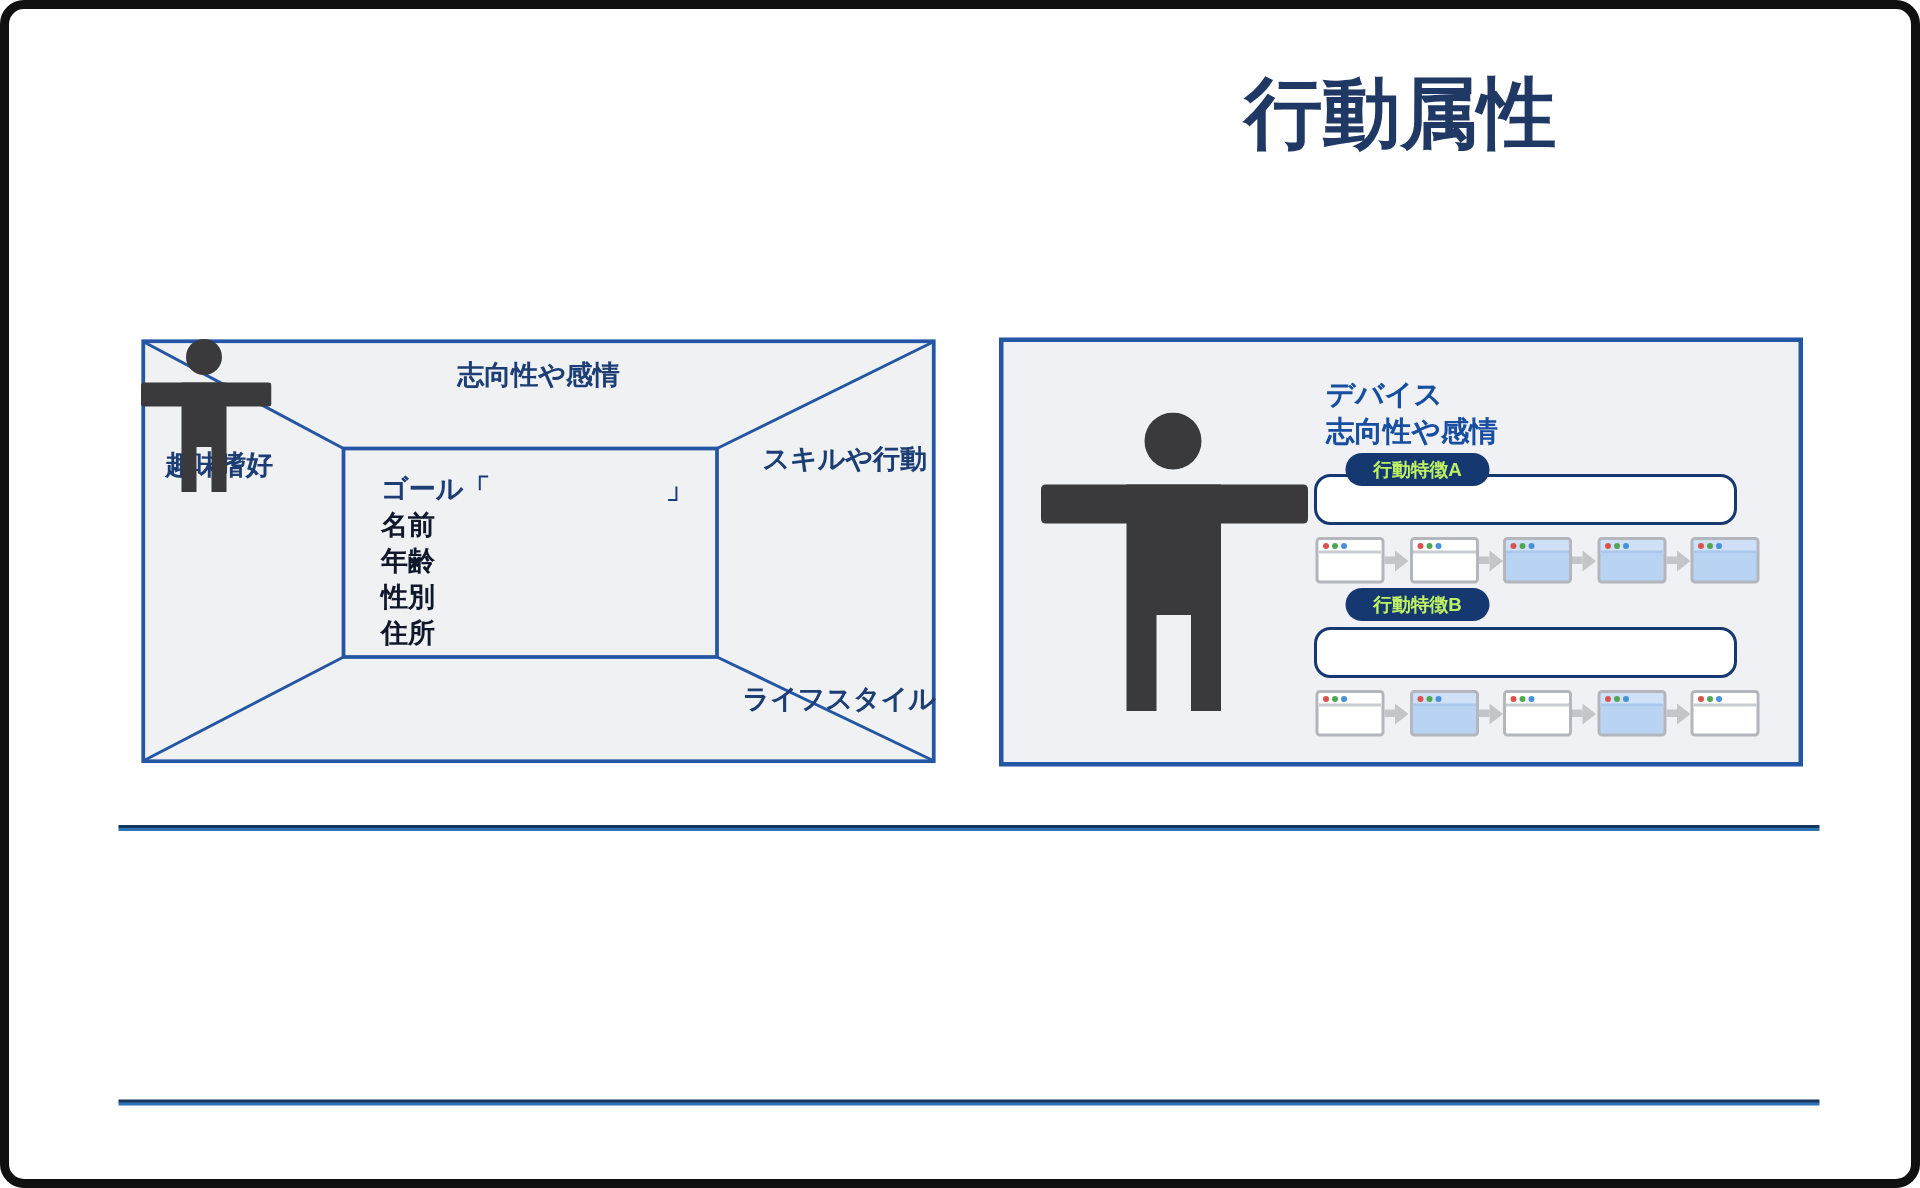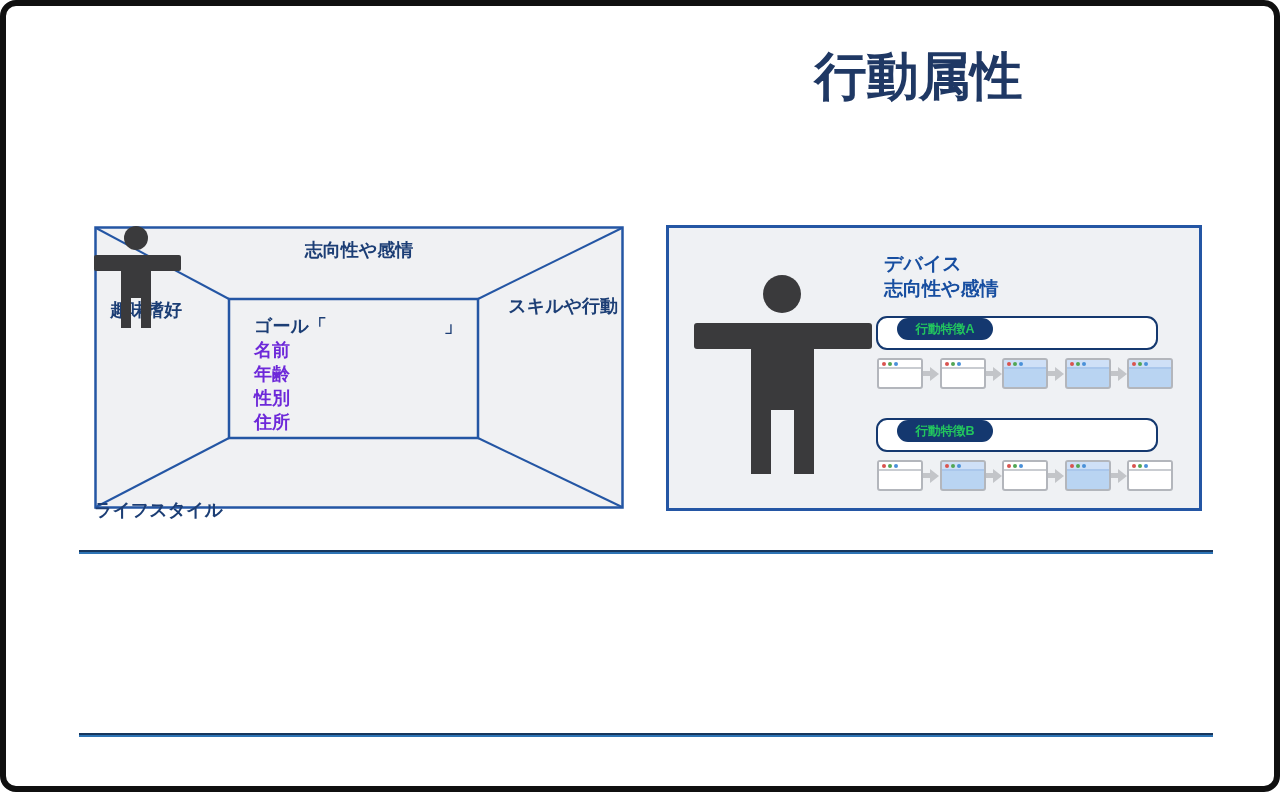--- a/index.html
+++ b/index.html
@@ -2,40 +2,40 @@
 <html><head>
 <meta charset="utf-8">
 <style>
   html,body { margin:0; padding:0; background:#ffffff; }
   body { width:1280px; height:792px; position:relative; font-family:"Liberation Sans","DejaVu Sans",sans-serif; }
   .slide { position:absolute; inset:0; box-sizing:border-box; border:6px solid #101010; border-radius:16px; background:#ffffff; overflow:hidden; }
 
   
   .col-title { position:absolute; top:40px; width:565px; text-align:center; font-size:52px; font-weight:bold; color:#1f3864; line-height:1.17; letter-spacing:0px; }
   .col-title.left  { left:70px; }
-  .col-title.right { left:630px; }
+  .col-title.right { left:645px; }
 
   
   .room-panel { position:absolute; left:88px; top:220px; width:530px; height:283px;font-family:Liberation Serif, serif; }
   .room-panel svg { position:absolute; left:0; top:0; }
   .room-label { position:absolute; font-size:18px; font-weight:bold; color:#1c3e75; white-space:nowrap; }
   .room-label.top    { left:0; width:530px; text-align:center; top:12px; }
   .room-label.leftl  { left:16px; top:72px; }
   .room-label.rightl { right:6px; top:68px; }
-  .room-label.bottom { left:0; width:530px; text-align:left; top:228px;margin-top:44px; }
+  .room-label.bottom { left:0; width:530px; text-align:right; top:228px; }
   .goal-row { position:absolute; left:160px; top:88px; width:208px; display:flex; justify-content:space-between; font-size:18px; font-weight:bold; color:#1c3e75; }
-  .person-fields { position:absolute; left:160px; top:112px; font-size:18px; font-weight:bold; color:#6d28d9; line-height:24px; }
+  .person-fields { position:absolute; left:160px; top:112px; font-size:18px; font-weight:bold; color:#0f172a; line-height:24px; }
   .room-person { position:absolute; left:295px; top:103px; }
 
   
   .behavior-panel { position:absolute; left:660px; top:219px; width:536px; height:286px; box-sizing:border-box; background:#eff1f4; border:3px solid #2456a4; }
   .big-person { position:absolute; left:25px; top:47px; }
   .device-label { position:absolute; left:215px; top:24px; font-size:19px; font-weight:bold; color:#174ea0; line-height:1.3; }
-  .pill { position:absolute; left:228px; width:96px; height:22px; background:#14386f; border-radius:11px; color:#22c55e; font-size:12.5px; font-weight:bold; display:flex; align-items:center; justify-content:center; z-index:2;margin-top:16px; }
-  .pill.a { top:74px; } .pill.b { top:176px; }
+  .pill { position:absolute; left:228px; width:96px; height:22px; background:#14386f; border-radius:11px; color:#bef264; font-size:12.5px; font-weight:bold; display:flex; align-items:center; justify-content:center; z-index:2; }
+  .pill.a { top:74px; } .pill.b { top:164px; }
   .track { position:absolute; left:207px; width:282px; height:34px; box-sizing:border-box; background:#ffffff; border:2.5px solid #14386f; border-radius:11px; }
   .track.a { top:88px; } .track.b { top:190px; }
   .windows-row { position:absolute; left:208px; width:296px; display:flex; align-items:center; justify-content:space-between; }
   .windows-row.a { top:130px; } .windows-row.b { top:232px; }
   .bwin { width:46px; height:31px; box-sizing:border-box; border:2px solid #b3b6bc; border-radius:3px; background:#ffffff; overflow:hidden; }
   .bwin .bar { height:9px; box-sizing:border-box; display:flex; align-items:center; gap:2px; padding-left:3px; background:#ffffff; border-bottom:2px solid #c9ccd1; }
   .bwin.highlight { background:#b9d4f2; }
   .bwin.highlight .bar { background:#cfe0f7; border-bottom-color:#aac7ec; }
   .dot { width:4px; height:4px; border-radius:50%; display:inline-block; }
   .dot-red { background:#d9534f; } .dot-green { background:#51a654; } .dot-blue { background:#4a90d9; }

